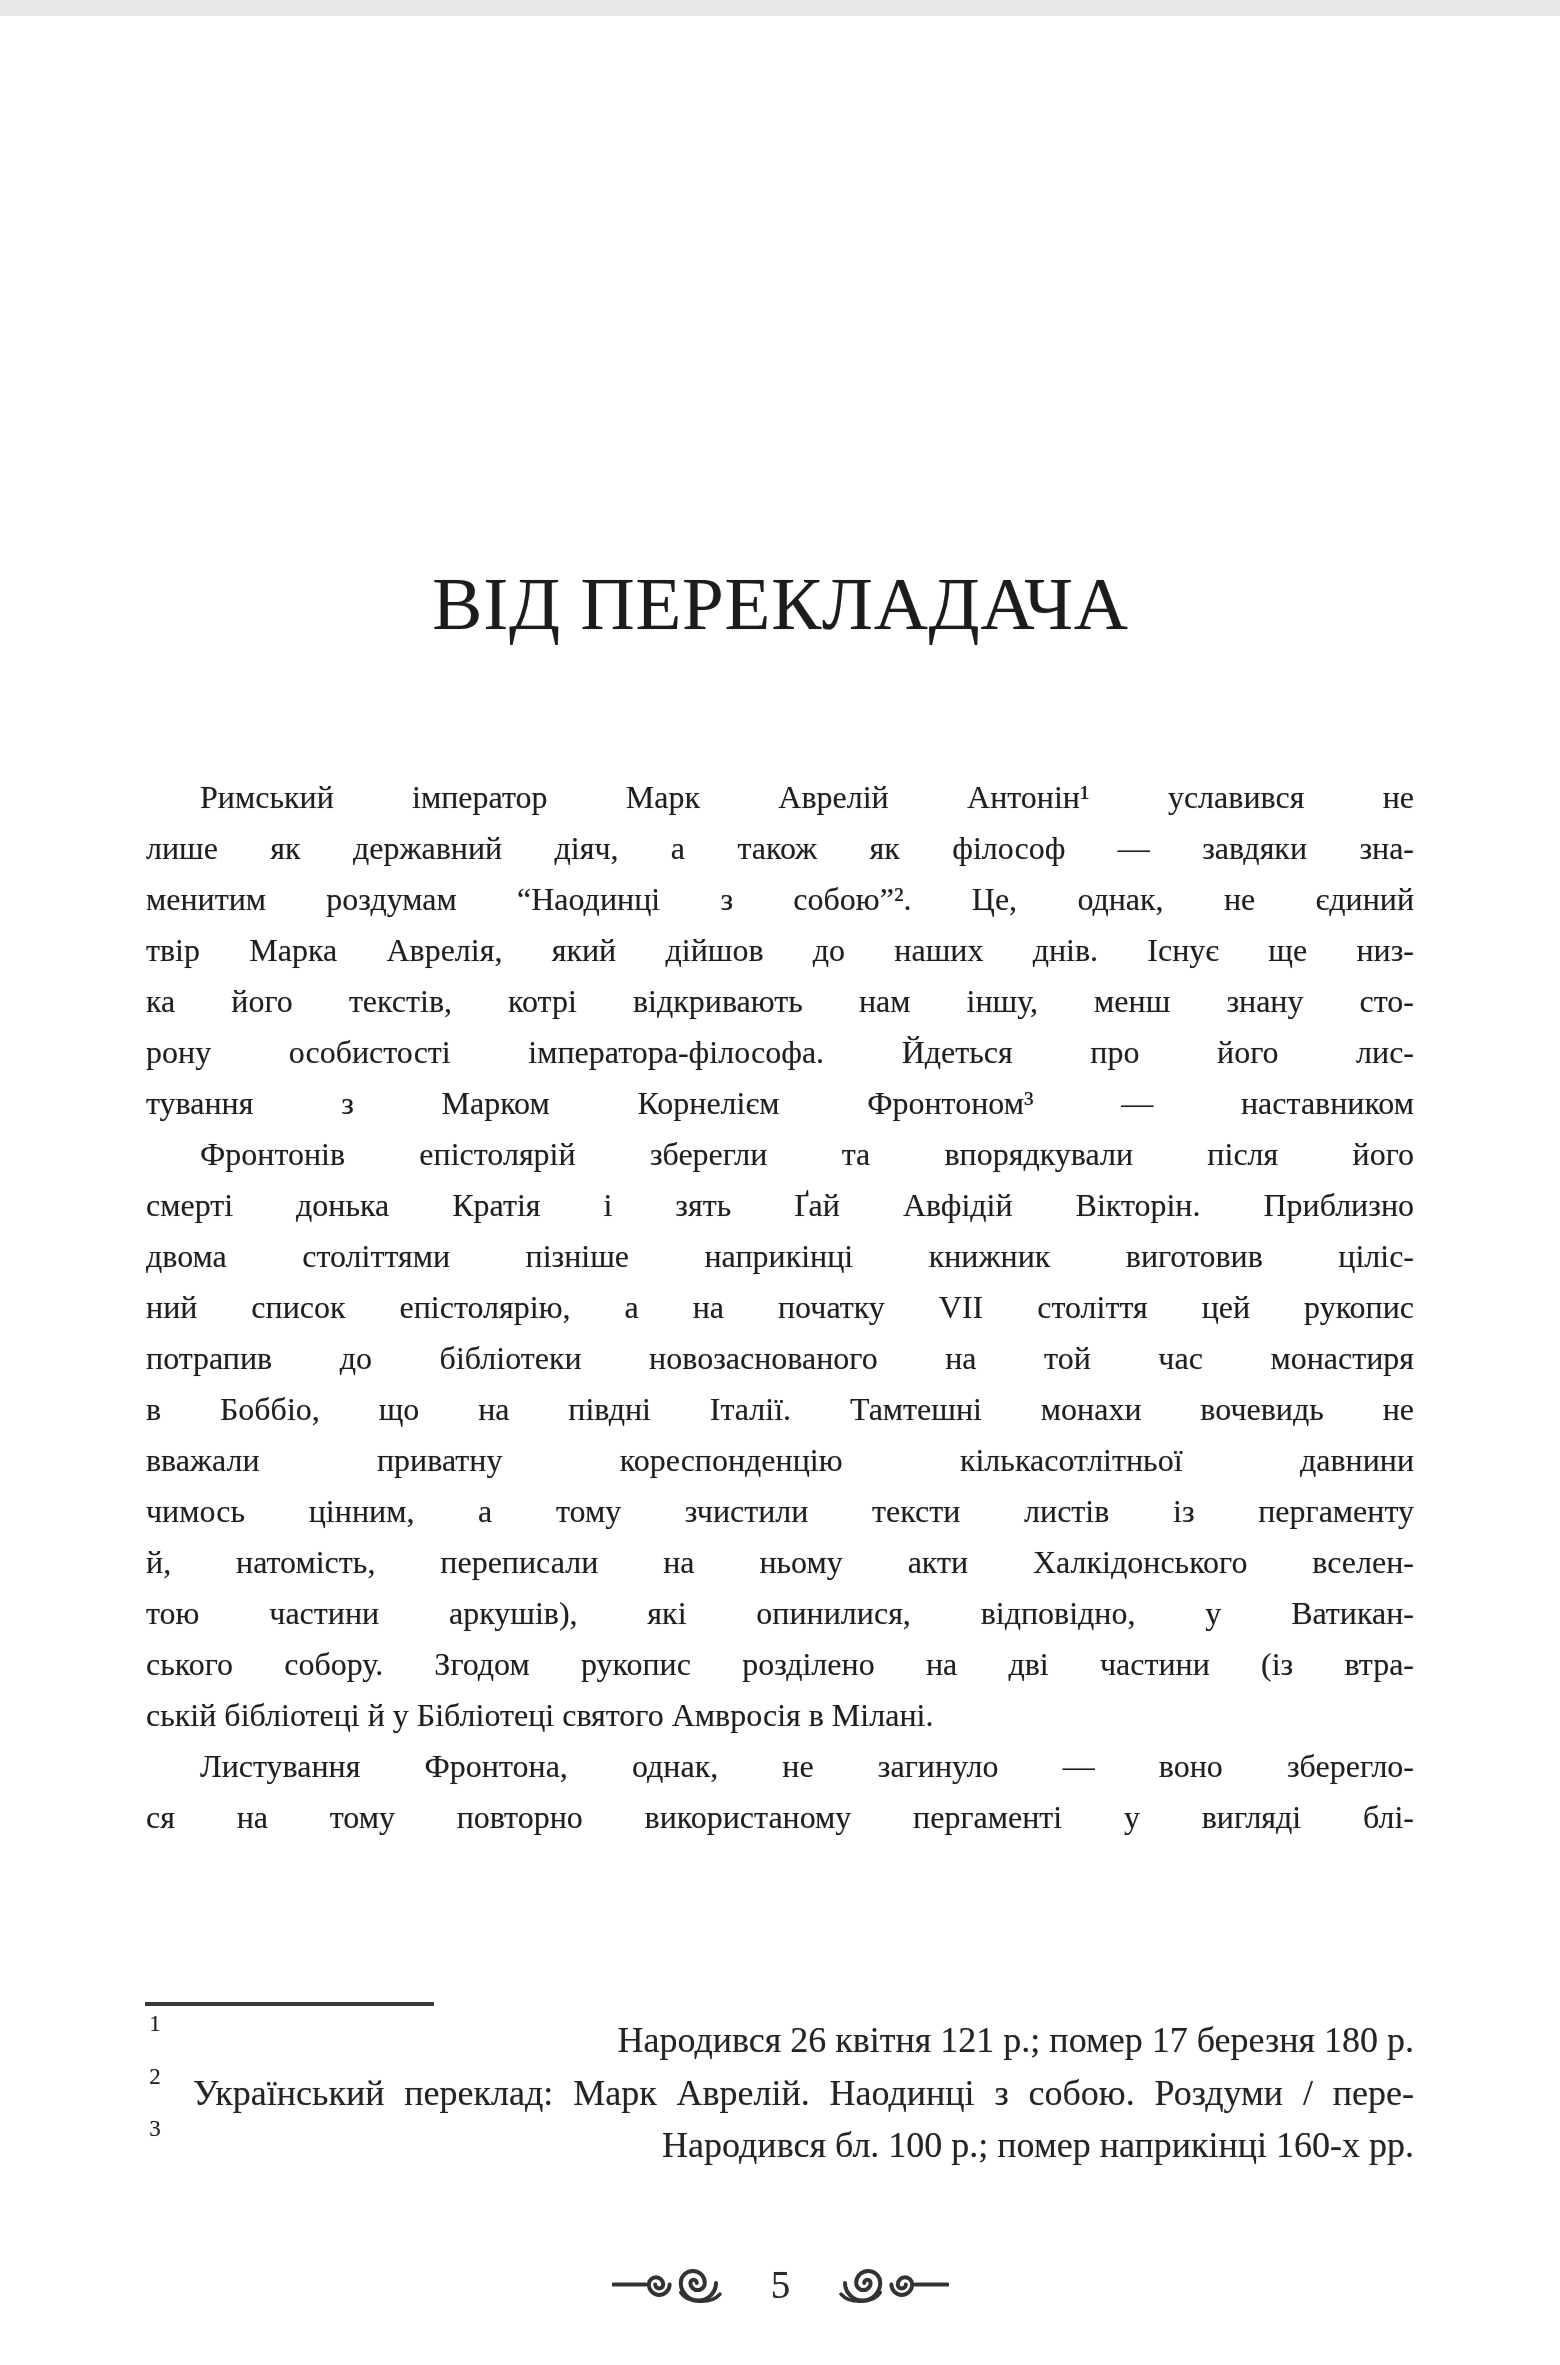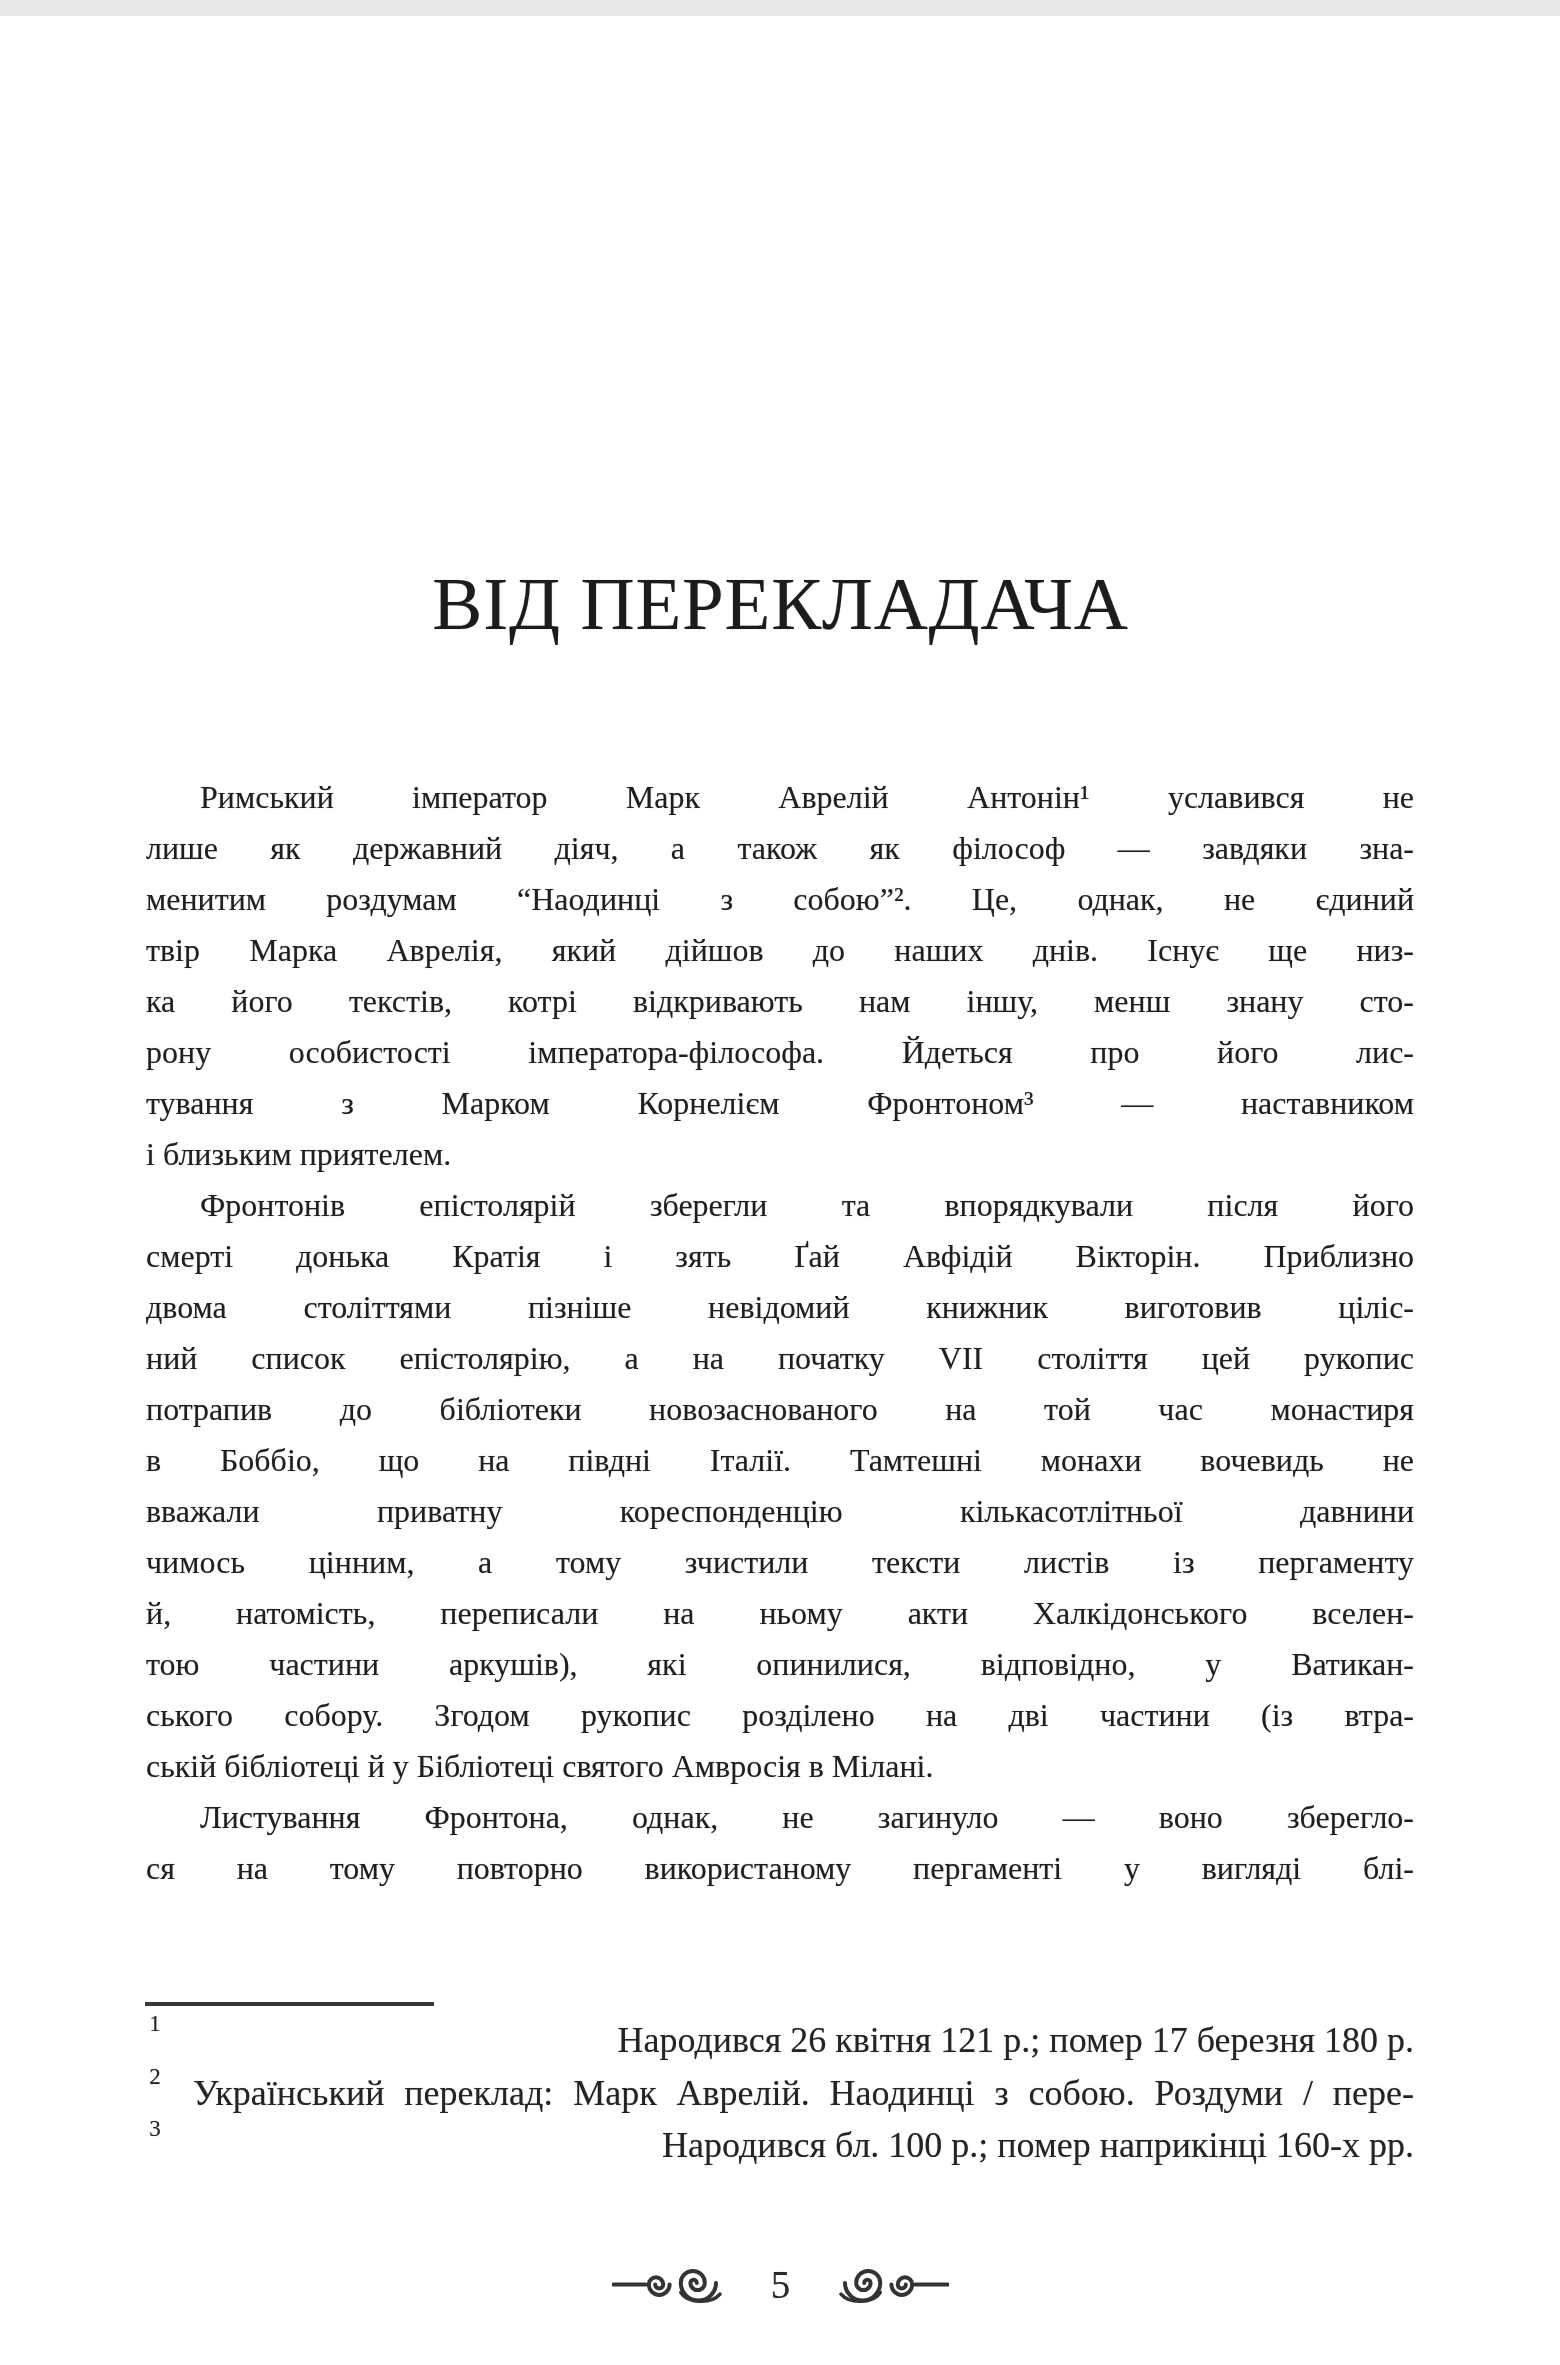--- a/index.html
+++ b/index.html
@@ -132,24 +132,23 @@
   <h1 class="title">ВІД ПЕРЕКЛАДАЧА</h1>
 
   <div class="body-text">
       <div class="body-line indent just">Римський імператор Марк Аврелій Антонін¹ уславився не</div>
       <div class="body-line just">лише як державний діяч, а також як філософ — завдяки зна-</div>
       <div class="body-line just">менитим роздумам “Наодинці з собою”². Це, однак, не єдиний</div>
       <div class="body-line just">твір Марка Аврелія, який дійшов до наших днів. Існує ще низ-</div>
       <div class="body-line just">ка його текстів, котрі відкривають нам іншу, менш знану сто-</div>
       <div class="body-line just">рону особистості імператора-філософа. Йдеться про його лис-</div>
       <div class="body-line just">тування з Марком Корнелієм Фронтоном³ — наставником</div>
-      <div class="body-line">і близьким приятелем.</div>
       <div class="body-line indent just">Фронтонів епістолярій зберегли та впорядкували після його</div>
       <div class="body-line just">смерті донька Кратія і зять Ґай Авфідій Вікторін. Приблизно</div>
-      <div class="body-line just">двома століттями пізніше невідомий книжник виготовив ціліс-</div>
+      <div class="body-line just">двома століттями пізніше наприкінці книжник виготовив ціліс-</div>
       <div class="body-line just">ний список епістолярію, а на початку VII століття цей рукопис</div>
       <div class="body-line just">потрапив до бібліотеки новозаснованого на той час монастиря</div>
       <div class="body-line just">в Боббіо, що на півдні Італії. Тамтешні монахи вочевидь не</div>
       <div class="body-line just">вважали приватну кореспонденцію кількасотлітньої давнини</div>
       <div class="body-line just">чимось цінним, а тому зчистили тексти листів із пергаменту</div>
       <div class="body-line just">й, натомість, переписали на ньому акти Халкідонського вселен-</div>
       <div class="body-line just">тою частини аркушів), які опинилися, відповідно, у Ватикан-</div>
       <div class="body-line just">ського собору. Згодом рукопис розділено на дві частини (із втра-</div>
       <div class="body-line">ській бібліотеці й у Бібліотеці святого Амвросія в Мілані.</div>
       <div class="body-line indent just">Листування Фронтона, однак, не загинуло — воно зберегло-</div>

